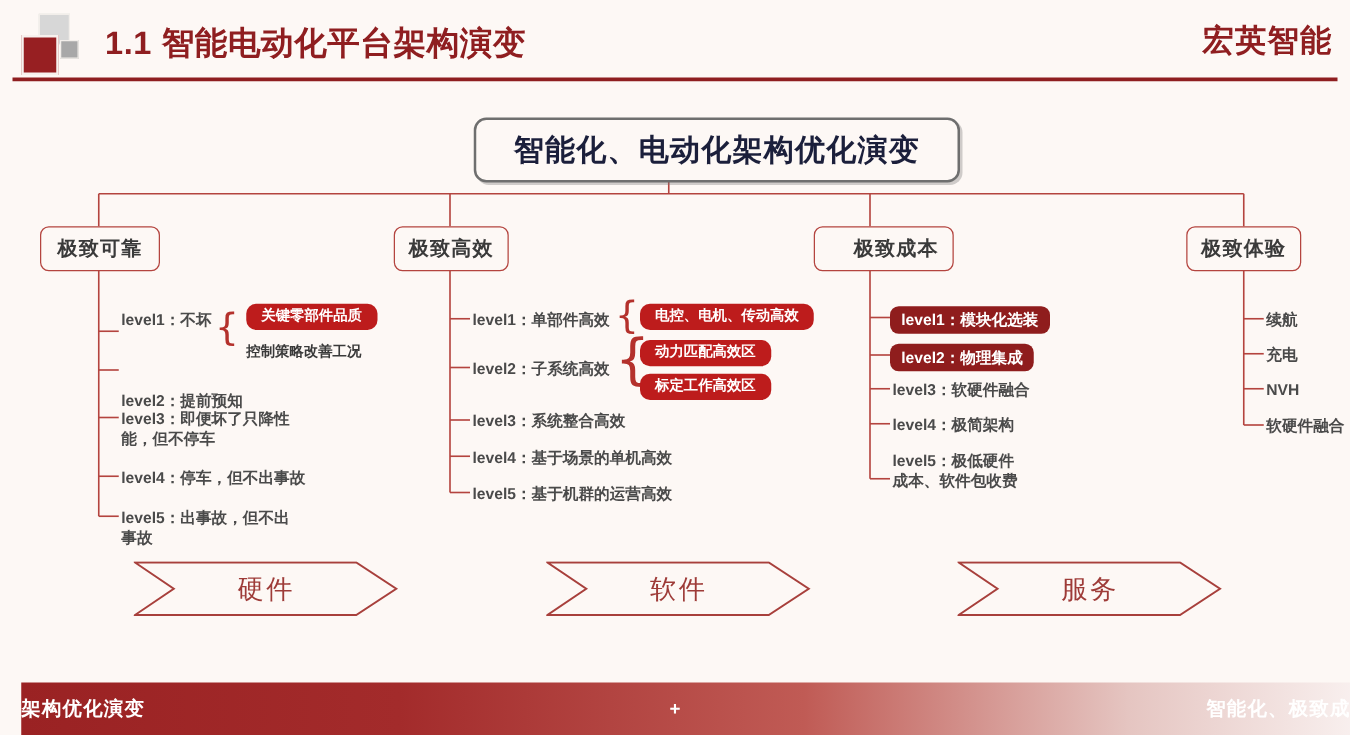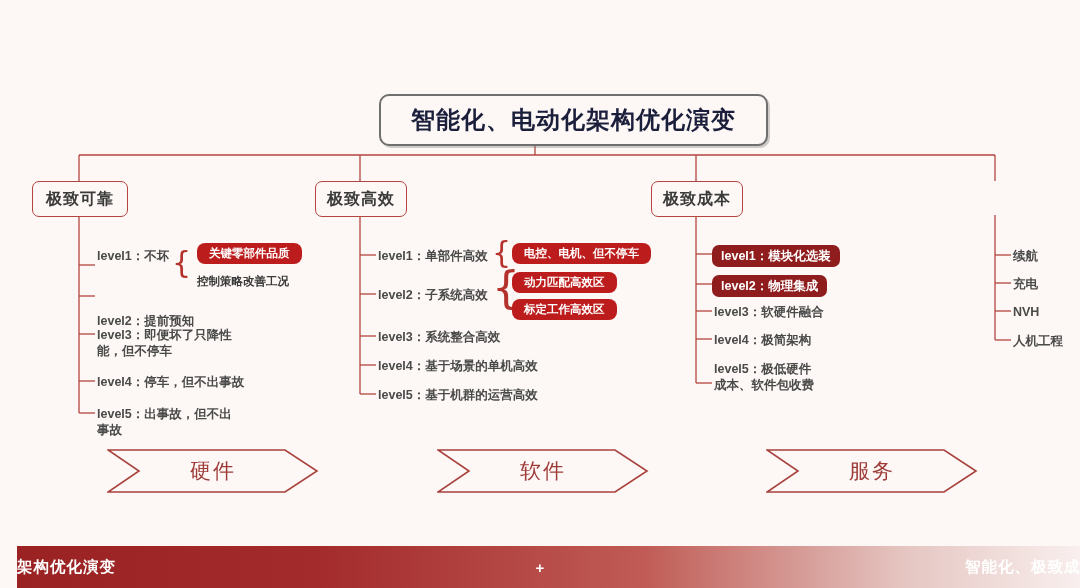--- a/index.html
+++ b/index.html
@@ -35,21 +35,21 @@
   .conn{position:absolute;left:0;top:0;width:1080px;height:588px;pointer-events:none;}
 
   
   .cat-box{
     position:absolute;height:34px;border:1.4px solid #b4443f;border-radius:7px;
     background:#fdf8f5;display:flex;align-items:center;justify-content:center;
   }
   .cat-box span{font-size:16px;font-weight:bold;color:#3a3a3a;letter-spacing:1px;}
   .cat1{left:32px;top:181px;width:94px;}
   .cat2{left:315px;top:181px;width:90px;}
-  .cat3{left:651px;top:181px;width:90px;}
+  .cat3{left:651px;top:181px;width:90px;padding-left:20px;}
   .cat4{left:949px;top:181px;width:90px;}
 
   
   .col{position:absolute;}
   .lvl{position:absolute;font-size:12.5px;color:#4a4a4a;line-height:16px;white-space:nowrap;font-weight:bold;}
   .lvl.wrap{white-space:normal;width:135px;}
   .lvl-badge{
     position:absolute;font-size:12.5px;font-weight:bold;color:#ffffff;
     background:#8f1d1d;border-radius:7px;padding:3px 9px;line-height:16px;white-space:nowrap;
   }
@@ -80,20 +80,28 @@
     display:flex;align-items:center;justify-content:space-between;gap:30px;
   }
   .footer span{font-size:15.5px;font-weight:bold;color:#ffffff;letter-spacing:1px;}
   .footer .plus{font-size:15px;}
 </style>
 </head>
 <body>
 
 <div class="slide">
 
+  <div class="header">
+    <div class="hdr-sq sq-gray-top"></div>
+    <div class="hdr-sq sq-red"></div>
+    <div class="hdr-sq sq-gray-sm"></div>
+    <div class="hdr-title">1.1 智能电动化平台架构演变</div>
+    <div class="hdr-logo">宏英智能</div>
+    <div class="hdr-rule"></div>
+  </div>
 
   <svg class="conn" viewBox="0 0 1080 588">
     <g stroke="#b4443f" stroke-width="1.3" fill="none">
 
       <path d="M535,143 L535,155"></path>
 
       <path d="M79,155 L995,155"></path>
 
       <path d="M79,155 L79,181"></path>
       <path d="M360,155 L360,181"></path>
@@ -135,37 +143,40 @@
 
   <div class="cat-box cat1">
     <span>极致可靠</span>
   </div>
   <div class="cat-box cat2">
     <span>极致高效</span>
   </div>
   <div class="cat-box cat3">
     <span>极致成本</span>
   </div>
+  <div class="cat-box cat4">
+    <span>极致体验</span>
+  </div>
 
   <div class="col">
     <div class="lvl" style="left:97px;top:248px;">level1：不坏</div>
     <div class="brace" style="left:172px;top:248px;">{</div>
     <div class="badge" style="left:197px;top:243px;">关键零部件品质</div>
     <div class="sub-note" style="left:197px;top:274px;">控制策略改善工况</div>
 
     <div class="lvl" style="left:97px;top:289px;margin-top:24px;">level2：提前预知</div>
     <div class="lvl wrap" style="left:97px;top:327px;">level3：即便坏了只降性能，但不停车</div>
     <div class="lvl" style="left:97px;top:374px;">level4：停车，但不出事故</div>
     <div class="lvl wrap" style="left:97px;top:406px;">level5：出事故，但不出事故</div>
   </div>
 
   <div class="col">
     <div class="lvl" style="left:378px;top:248px;">level1：单部件高效</div>
     <div class="brace" style="left:492px;top:238px;">{</div>
-    <div class="badge" style="left:512px;top:243px;">电控、电机、但不停车</div>
+    <div class="badge" style="left:512px;top:243px;">电控、电机、传动高效</div>
 
     <div class="lvl" style="left:378px;top:287px;">level2：子系统高效</div>
     <div class="brace tall" style="left:492px;top:266px;">{</div>
     <div class="badge" style="left:512px;top:272px;">动力匹配高效区</div>
     <div class="badge" style="left:512px;top:299px;">标定工作高效区</div>
 
     <div class="lvl" style="left:378px;top:329px;">level3：系统整合高效</div>
     <div class="lvl" style="left:378px;top:358px;">level4：基于场景的单机高效</div>
     <div class="lvl" style="left:378px;top:387px;">level5：基于机群的运营高效</div>
   </div>
@@ -175,21 +186,21 @@
     <div class="lvl-badge" style="left:712px;top:275px;">level2：物理集成</div>
     <div class="lvl" style="left:714px;top:304px;">level3：软硬件融合</div>
     <div class="lvl" style="left:714px;top:332px;">level4：极简架构</div>
     <div class="lvl wrap" style="left:714px;top:361px;width:108px;">level5：极低硬件成本、软件包收费</div>
   </div>
 
   <div class="col">
     <div class="lvl" style="left:1013px;top:248px;">续航</div>
     <div class="lvl" style="left:1013px;top:276px;">充电</div>
     <div class="lvl" style="left:1013px;top:304px;">NVH</div>
-    <div class="lvl" style="left:1013px;top:333px;">人机工程</div>
+    <div class="lvl" style="left:1013px;top:333px;">软硬件融合</div>
   </div>
 
   <div class="chev chev2">
     <svg width="212" height="44" viewBox="0 0 212 44">
       <polygon points="1,1 178,1 210,22 178,43 1,43 32,22" fill="#fdf8f5" stroke="#a8403c" stroke-width="1.6"></polygon>
     </svg>
     <span>软件</span>
   </div>
   <div class="chev chev1">
     <svg width="212" height="44" viewBox="0 0 212 44">

